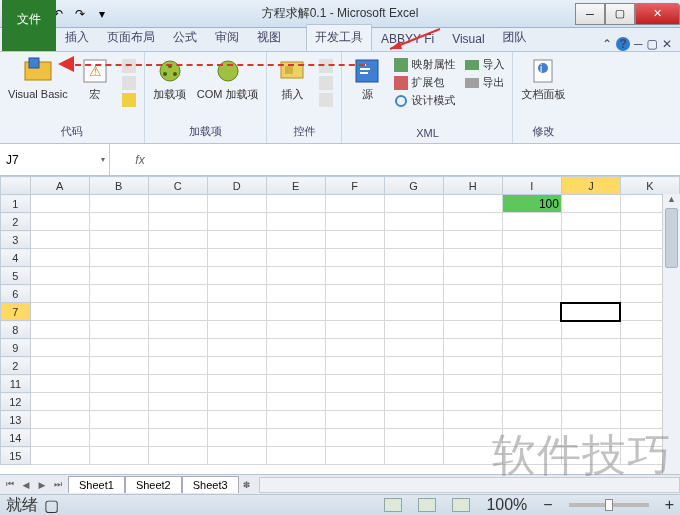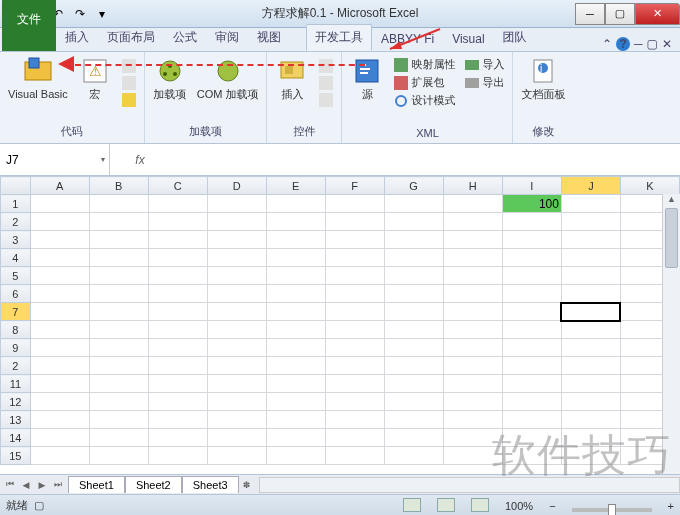--- a/index.html
+++ b/index.html
@@ -64,22 +64,22 @@
 .vscroll .arr { position: absolute; left: 0; right: 0; height: 14px; text-align: center; font-size: 9px; color: #666; }
 
 
 .sheettabs { position: absolute; bottom: 21px; left: 0; right: 0; height: 20px; background: #e8ecf2; display: flex; align-items: center; border-top: 1px solid #b5c5d8; }
 .tabnav { display: flex; gap: 0; padding: 0 2px; }
 .tabnav-btn { width: 16px; height: 16px; font-size: 9px; display: flex; align-items: center; justify-content: center; color: #666; cursor: pointer; }
 .stab { padding: 2px 10px; font-size: 11px; background: #fff; border: 1px solid #aab; border-bottom: none; cursor: pointer; }
 .hscroll { flex: 1; height: 16px; background: #eef1f5; margin-left: 4px; border: 1px solid #ccc; }
 
 
-.statusbar { position: absolute; bottom: 0; left: 0; right: 0; height: 21px; background: linear-gradient(#e0e8f0,#d0dce8); display: flex; align-items: center; font-size: 11px; color: #333; padding: 0 6px; border-top: 1px solid #b5c5d8; }
-.statusbar .right { margin-left: auto; display: flex; align-items: flex-end; gap: 16px; }
+.statusbar { position: absolute; bottom: 0; left: 0; right: 0; height: 21px; background: linear-gradient(#e0e8f0,#d0dce8); display: flex; align-items: center; font-size: 16px; color: #333; padding: 0 6px; border-top: 1px solid #b5c5d8; }
+.statusbar .right { margin-left: auto; display: flex; align-items: center; gap: 16px; }
 .viewbtn { width: 18px; height: 14px; border: 1px solid #8aa; background: #dde8d8; cursor: pointer; }
 .zoom-slider { width: 80px; height: 4px; background: #bbb; position: relative; }
 .zoom-slider .knob { position: absolute; width: 8px; height: 12px; background: #fff; border: 1px solid #888; top: -4px; left: 36px; }
 
 
 .watermark { position: absolute; right: 8px; bottom: 30px; font-size: 44px; color: rgba(120,120,120,0.45); font-family: "SimHei","Microsoft YaHei"; pointer-events: none; z-index: 20; letter-spacing: 1px; }
 </style>
 </head>
 <body>
 

